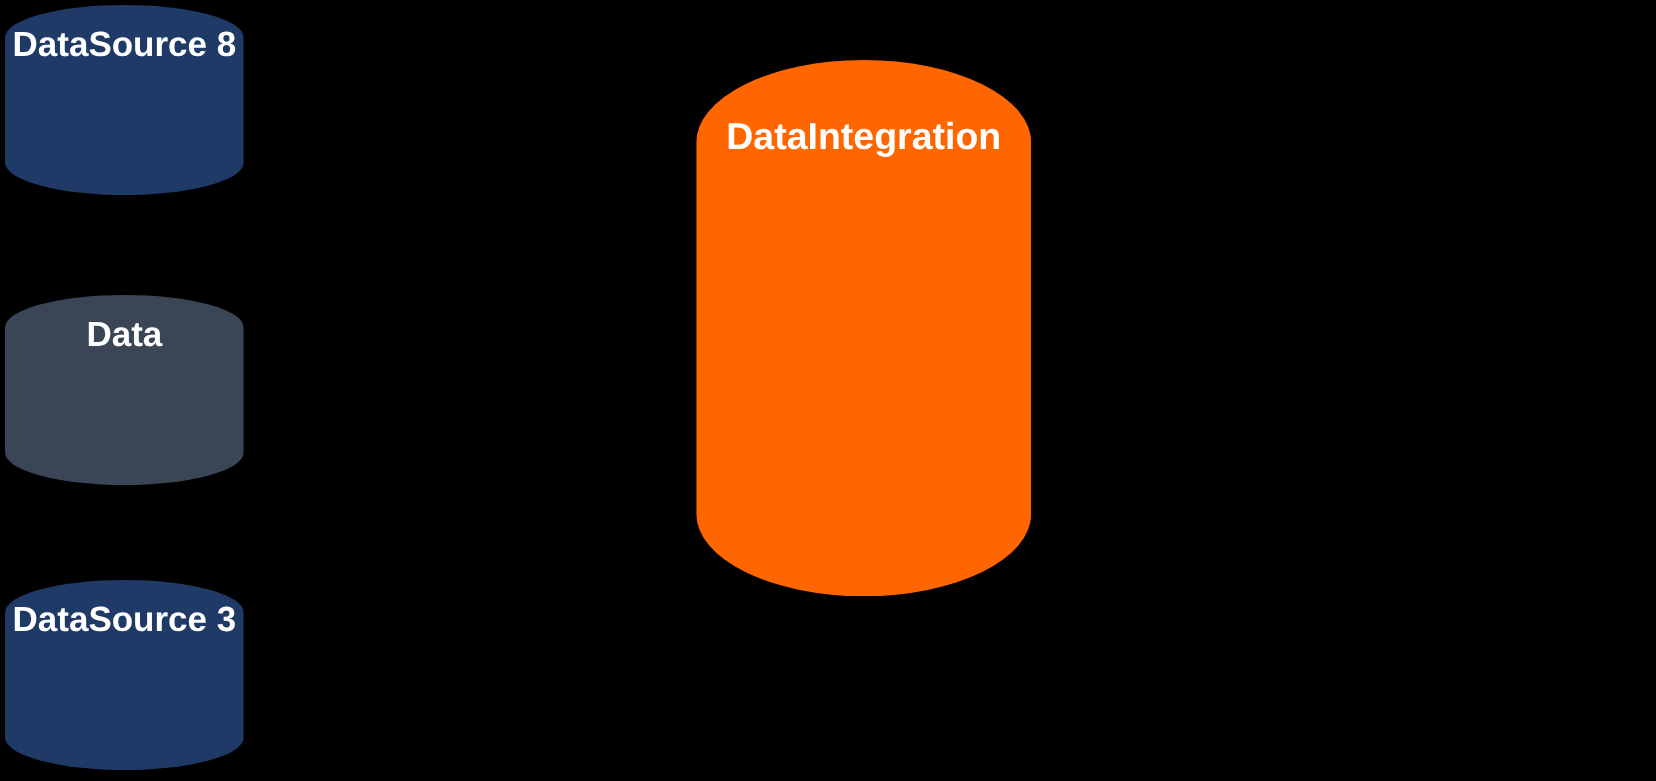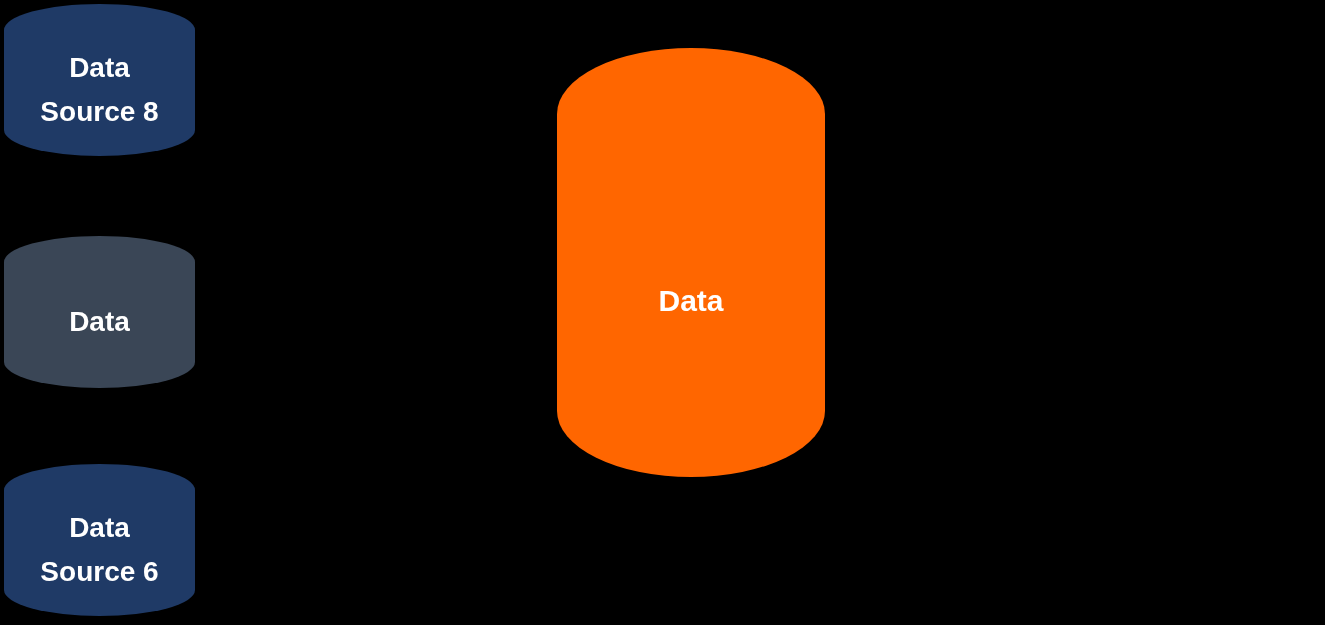--- a/index.html
+++ b/index.html
@@ -20,21 +20,21 @@
   }
   .shape svg {
     display: block;
     width: 100%;
     height: 100%;
   }
   .shape .label {
     position: absolute;
     inset: 0;
     display: flex;
-    flex-direction: column;
+    flex-direction: row;
     justify-content: center;
     text-align: center;
     font-weight: bold;
     color: #ffffff;
     pointer-events: none;
   }
   .source-shape {
     left: 4px;
     width: 191px;
     height: 152px;
@@ -82,26 +82,27 @@
       <span>Data</span>
     </div>
   </div>
 
   <div class="shape source-shape source-3">
     <svg viewBox="0 0 191 152" preserveAspectRatio="none">
       <path d="M0,26 A95.5,26 0 0 1 191,26 L191,126 A95.5,26 0 0 1 0,126 Z" fill="#1F3A66"></path>
     </svg>
     <div class="label">
       <span>Data</span>
-      <span>Source 6</span>
+      <span>Source 3</span>
     </div>
   </div>
 
   <div class="shape integration-shape">
     <svg viewBox="0 0 268 429" preserveAspectRatio="none">
       <path d="M0,66 A134,66 0 0 1 268,66 L268,363 A134,66 0 0 1 0,363 Z" fill="#FF6600"></path>
     </svg>
     <div class="label">
       <span>Data</span>
+      <span>Integration</span>
     </div>
   </div>
 
 </div>
 
 </body></html>

